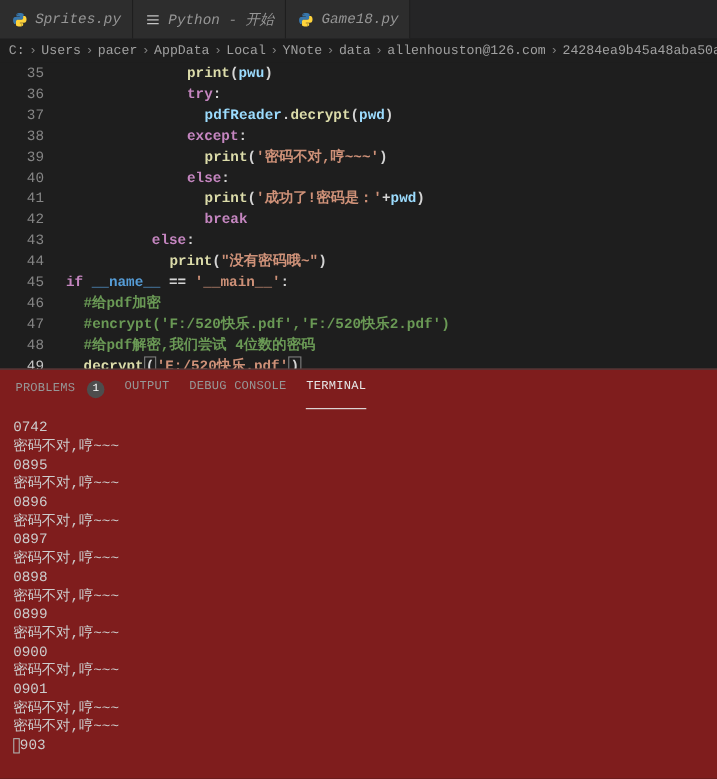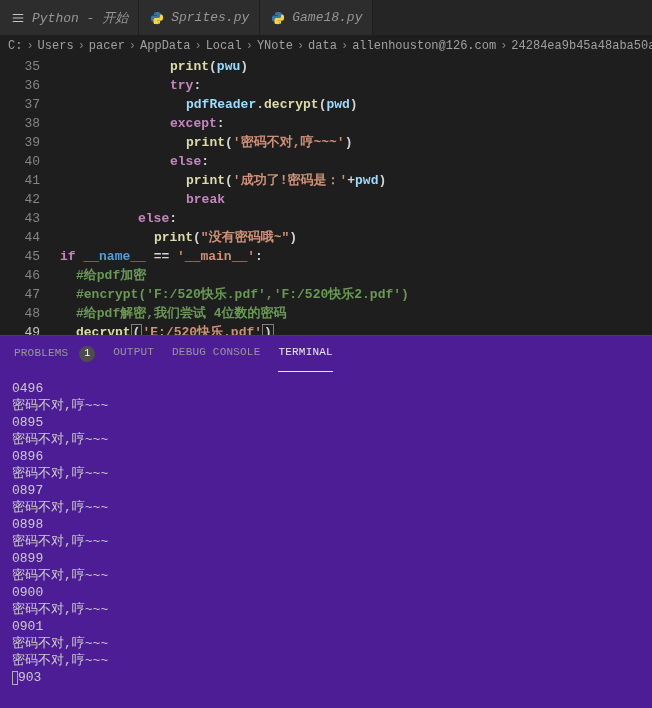--- a/index.html
+++ b/index.html
@@ -74,21 +74,21 @@
 .code .line { height: 19px; font-weight: bold; }
 .k { color: #c586c0; }
 .kb { color: #569cd6; }
 .fn { color: #dcdcaa; }
 .s { color: #ce9178; }
 .v { color: #9cdcfe; }
 .c { color: #6a9955; }
 .p { color: #d4d4d4; }
 .box { border: 1px solid #7f7f7f; padding: 0 1px; }
 .panel {
-  background: #4c1d95;
+  background: #7f1d1d;
   border-top: 1px solid #414141;
 }
 .panel-tabs {
   display: flex;
   gap: 18px;
   padding: 10px 14px 0 14px;
   font-size: 11px;
   color: #979797;
   height: 36px;
 }
@@ -123,34 +123,34 @@
 }
 .terminal div { white-space: pre; }
 .cursor { border: 1px solid #aeafad; display: inline-block; width: 6px; height: 14px; vertical-align: middle; }
 </style>
 </head>
 <body>
 
 <div class="tabs">
     <div class="tab">
       <span class="file-icon">
-        <svg width="14" height="14" viewBox="0 0 16 16">
-          <path stroke="#c5c5c5" stroke-width="1.2" d="M2 4h12M2 8h12M2 12h12"></path>
-        </svg>
-      </span>
-      <span>Python - 开始</span>
-    </div>
-    <div class="tab">
-      <span class="file-icon">
         <svg width="14" height="14" viewBox="0 0 32 32">
           <path fill="#3776ab" d="M16 2c-7 0-7 3-7 3v4h7v1H6s-4 0-4 7 4 7 4 7h3v-4s0-4 4-4h7s4 0 4-4V5s0-3-8-3zm-4 2a1 1 0 110 2 1 1 0 010-2z"></path>
           <path fill="#ffd43b" d="M16 30c7 0 7-3 7-3v-4h-7v-1h10s4 0 4-7-4-7-4-7h-3v4s0 4-4 4h-7s-4 0-4 4v7s0 3 8 3zm4-2a1 1 0 110-2 1 1 0 010 2z"></path>
         </svg>
       </span>
       <span>Sprites.py</span>
+    </div>
+    <div class="tab">
+      <span class="file-icon">
+        <svg width="14" height="14" viewBox="0 0 16 16">
+          <path stroke="#c5c5c5" stroke-width="1.2" d="M2 4h12M2 8h12M2 12h12"></path>
+        </svg>
+      </span>
+      <span>Python - 开始</span>
     </div>
     <div class="tab">
       <span class="file-icon">
         <svg width="14" height="14" viewBox="0 0 32 32">
           <path fill="#3776ab" d="M16 2c-7 0-7 3-7 3v4h7v1H6s-4 0-4 7 4 7 4 7h3v-4s0-4 4-4h7s4 0 4-4V5s0-3-8-3zm-4 2a1 1 0 110 2 1 1 0 010-2z"></path>
           <path fill="#ffd43b" d="M16 30c7 0 7-3 7-3v-4h-7v-1h10s4 0 4-7-4-7-4-7h-3v4s0 4-4 4h-7s-4 0-4 4v7s0 3 8 3zm4-2a1 1 0 110-2 1 1 0 010 2z"></path>
         </svg>
       </span>
       <span>Game18.py</span>
     </div>
@@ -198,21 +198,21 @@
   <div class="panel-tabs">
     <div class="panel-tab">
       <span>PROBLEMS</span>
       <span class="badge">1</span>
     </div>
     <div class="panel-tab">OUTPUT</div>
     <div class="panel-tab">DEBUG CONSOLE</div>
     <div class="panel-tab active">TERMINAL</div>
   </div>
   <div class="terminal">
-      <div>0496</div>
+      <div>0742</div>
       <div>密码不对,哼~~~</div>
       <div>0895</div>
       <div>密码不对,哼~~~</div>
       <div>0896</div>
       <div>密码不对,哼~~~</div>
       <div>0897</div>
       <div>密码不对,哼~~~</div>
       <div>0898</div>
       <div>密码不对,哼~~~</div>
       <div>0899</div>

